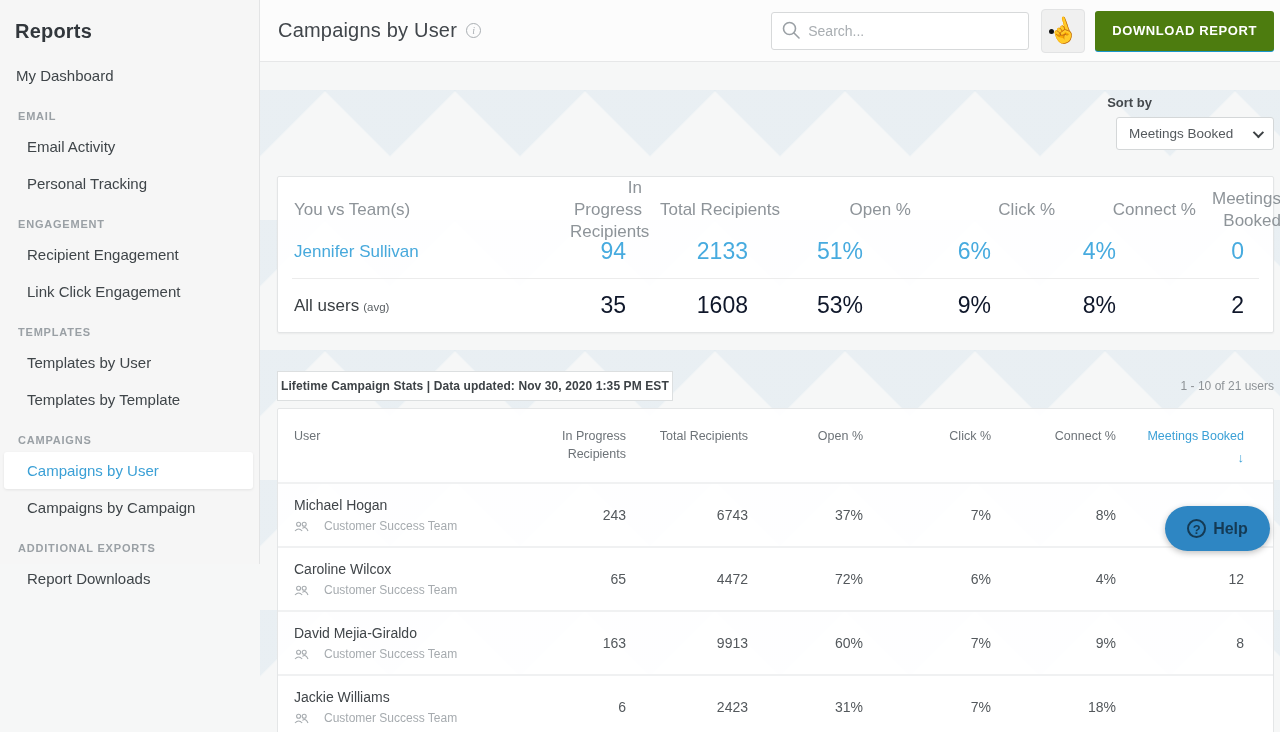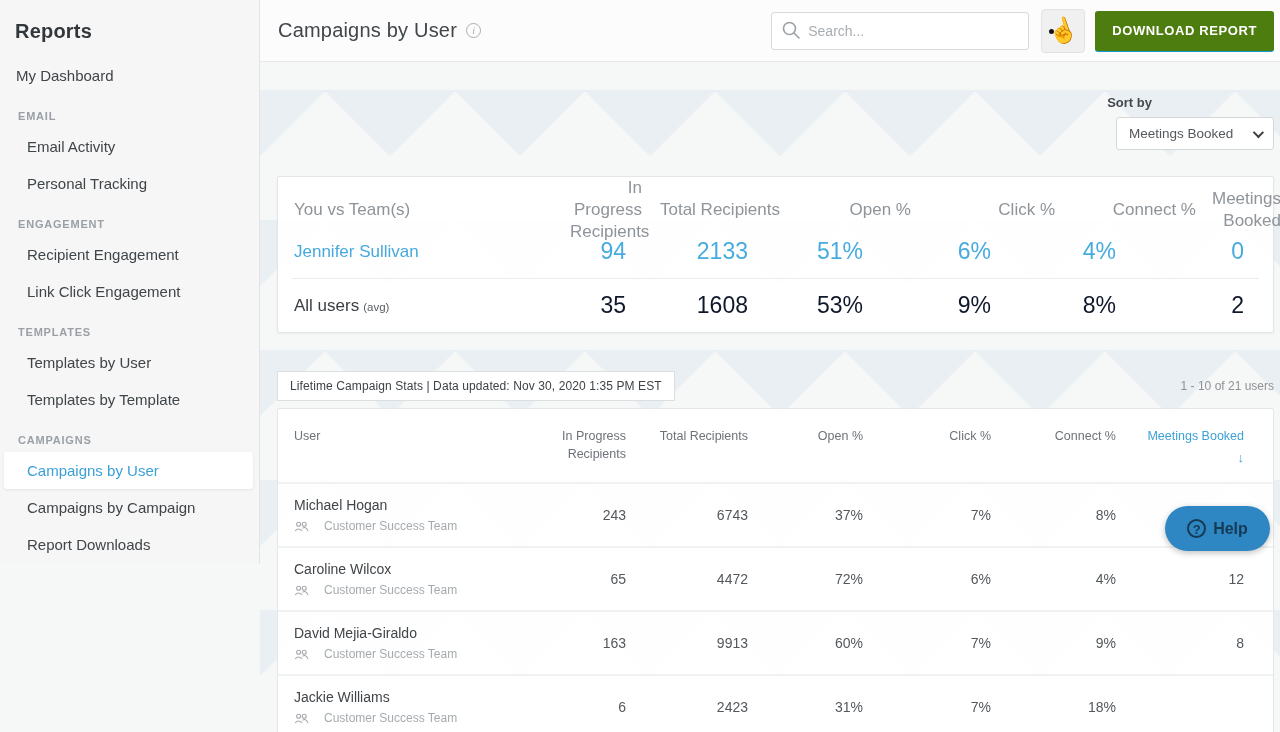--- a/index.html
+++ b/index.html
@@ -107,22 +107,22 @@
   .s-row.you .val { font-size:23px; color:#47abdf; }
   .s-row.all { color:#3a3f43; }
   .s-row.all .val { font-size:23px; color:#0f172a; }
   .s-name { cursor:pointer; }
   .avg-suffix { font-size:11.5px; color:#5a5f63; margin-left:4px; }
   .s-divider { height:1px; background:#ececec; margin:0 14px; }
 
   
   .stats-bar { margin-top:38px; display:flex; align-items:center; justify-content:space-between; }
   .stats-chip {
-    background:#fff; border:1px solid #dcdfe0; padding:7px 12px;
-    font-size:12px; font-weight:400; color:#3d4246; letter-spacing:.1px;
+    background:#fff; border:1px solid #dcdfe0; padding:7px 3px;
+    font-size:12px; font-weight:700; color:#3d4246; letter-spacing:.1px;
   }
   .range-text { font-size:12px; color:#8d9296; padding-right:0px; }
 
   
   .table-card { margin-top:7px; border:1px solid #e4e6e7; border-radius:2px; background:rgba(255,255,255,.93); }
   .t-head { min-height:73px; align-items:start; font-size:12.5px; color:#6b7control075; color:#6d7378; padding-top:0; }
   .t-head > div { padding-top:18px; line-height:1.45; }
   .t-head .sorted { color:#3ba0d6; font-weight:400; display:flex; flex-direction:column; align-items:flex-end; white-space:nowrap; cursor:pointer; }
   .t-head .sort-arrow { font-size:13px; margin-top:4px; color:#3ba0d6; }
   .t-head .hdr-wrap2 { display:inline-block; max-width:78px; line-height:1.45; }
@@ -162,20 +162,21 @@
     <div class="sb-item sb-sub">Link Click Engagement</div>
 
     <div class="sb-sec-label">TEMPLATES</div>
     <div class="sb-item sb-sub">Templates by User</div>
     <div class="sb-item sb-sub">Templates by Template</div>
 
     <div class="sb-sec-label">CAMPAIGNS</div>
     <div class="sb-item sb-sub sel">Campaigns by User</div>
     <div class="sb-item sb-sub">Campaigns by Campaign</div>
 
+    <div class="sb-sec-label">ADDITIONAL EXPORTS</div>
     <div class="sb-item sb-sub">Report Downloads</div>
   </aside>
 
   <main class="main">
 
     <header class="topbar">
       <div class="title-wrap">
         <span class="page-title">Campaigns by User</span>
         <span class="info-circle">i</span>
       </div>

